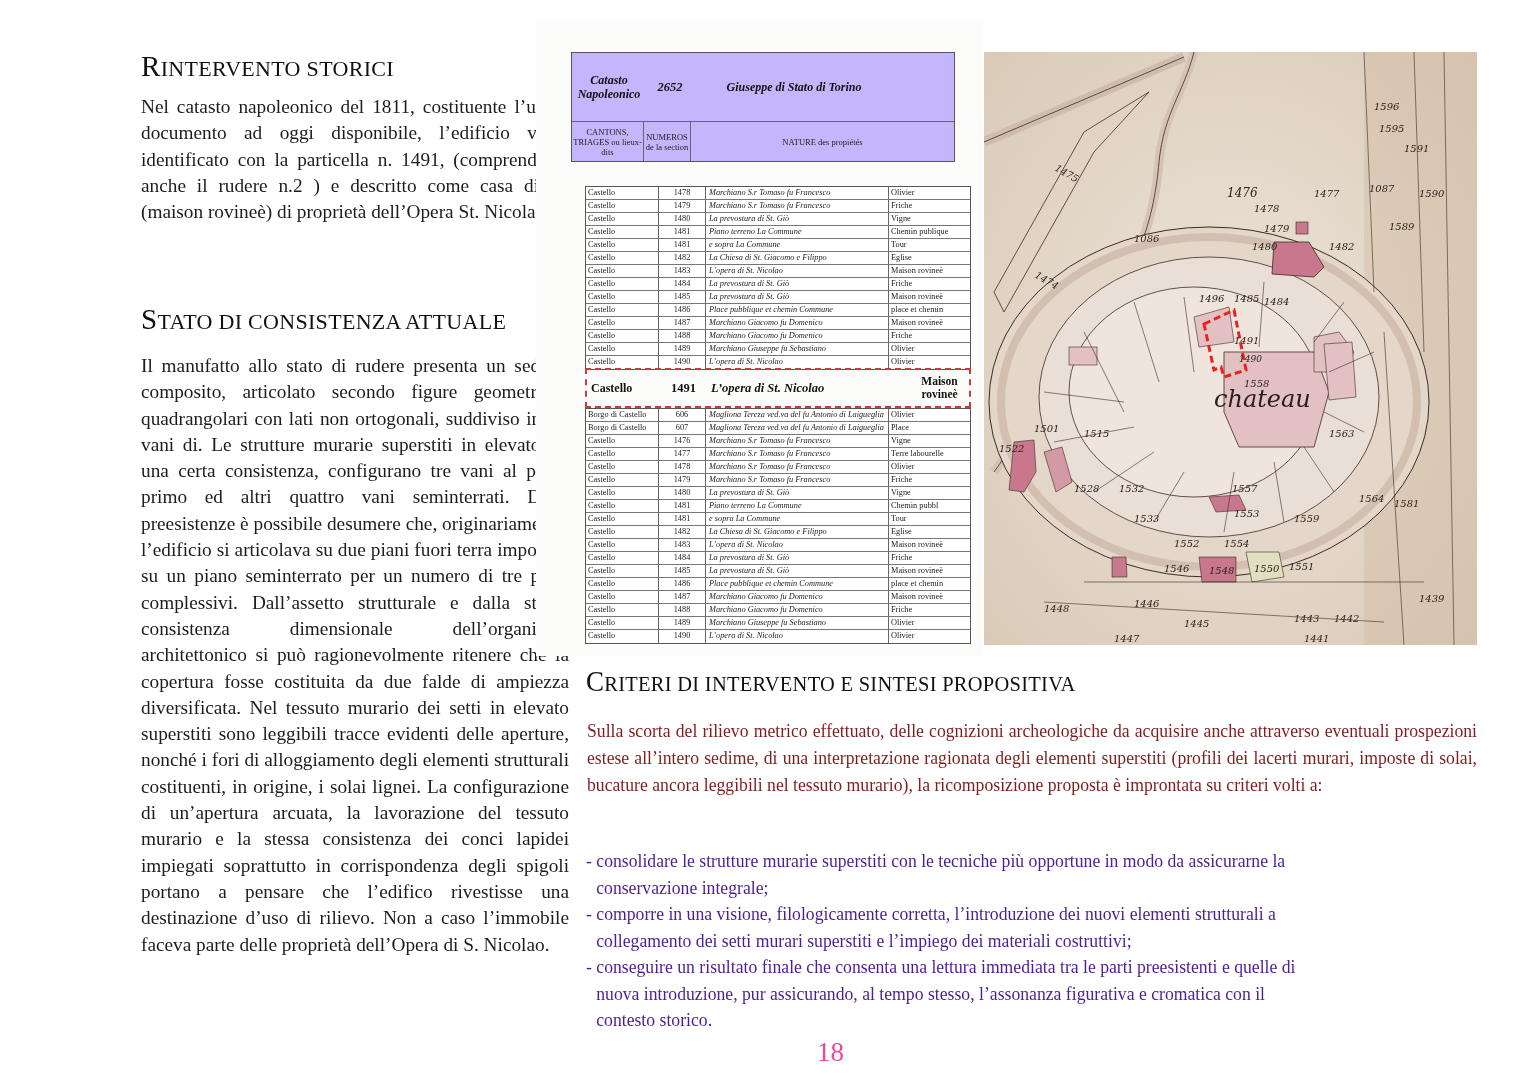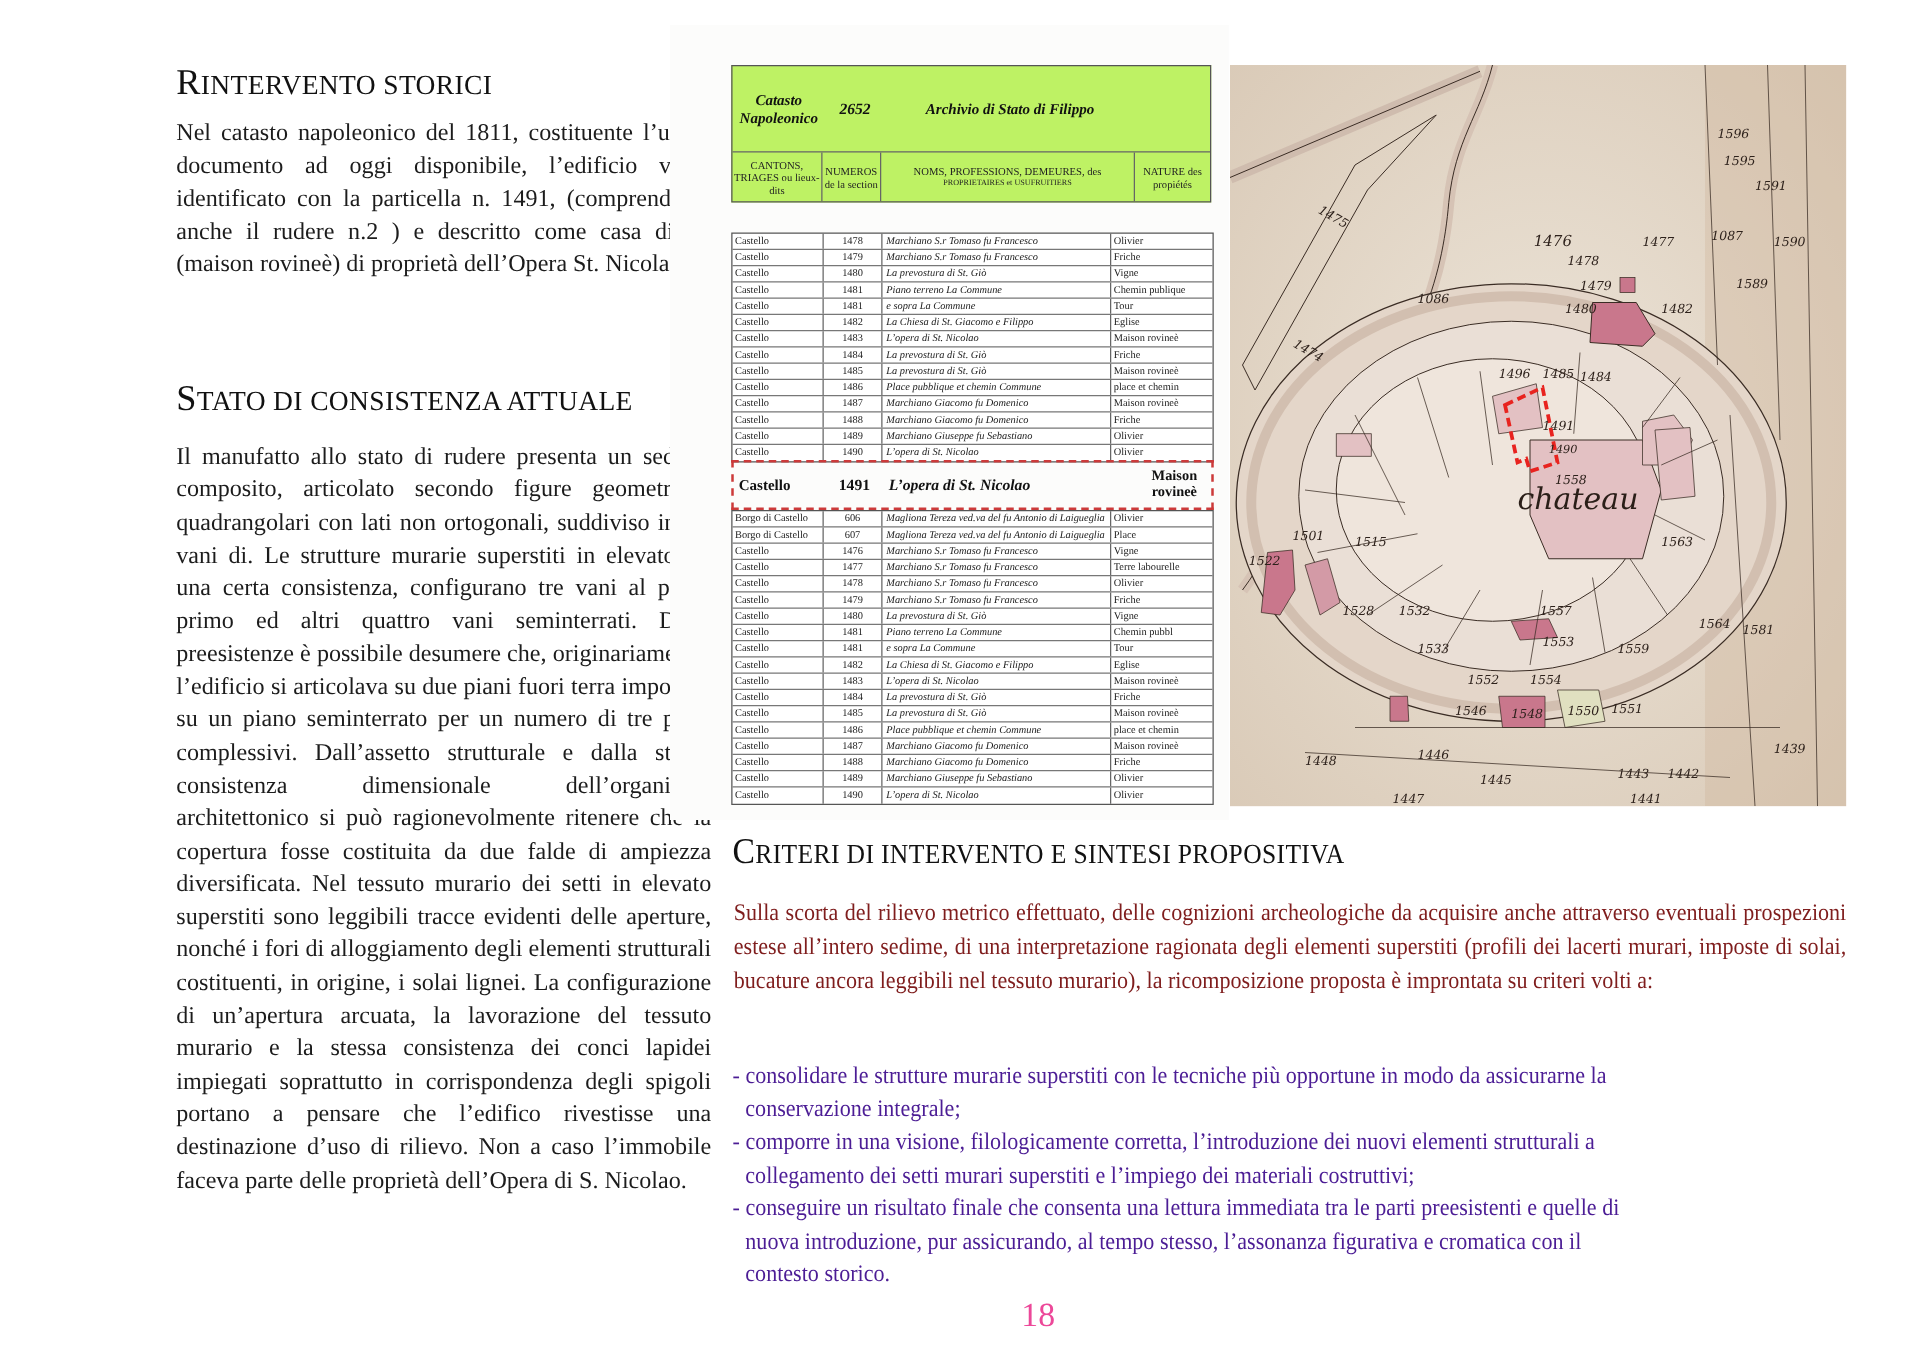--- a/index.html
+++ b/index.html
@@ -8,21 +8,21 @@
   .h-sc { font-family: "Liberation Serif", serif; font-size: 22px; font-weight: normal; letter-spacing: 0.3px; color: #111; line-height: 1; }
   .h-sc .cap { font-size: 29px; }
   .para { font-size: 19.3px; line-height: 26.3px; text-align: justify; color: #1c1c1c; }
   .sec1-title { position: absolute; left: 141px; top: 52px; }
   .sec1-body { position: absolute; left: 141px; top: 94px; width: 428px; }
   .sec2-title { position: absolute; left: 141px; top: 305px; }
   .sec2-body { position: absolute; left: 141px; top: 353px; width: 428px; }
 
   
   .table-panel { position: absolute; left: 536px; top: 20px; width: 447px; height: 636px; background: #fcfcfb; }
-  .cat-header { position: absolute; left: 585px; top: 52px; width: 384px; border: 1.5px solid #555; background: #bef264; }
+  .cat-header { position: absolute; left: 571px; top: 52px; width: 384px; border: 1.5px solid #555; background: #c4b5fd; }
   .cat-header-top { height: 69px; display: flex; align-items: center; border-bottom: 1.5px solid #666; font-style: italic; font-weight: bold; font-size: 12px; color: #111; }
   .cat-header-top .c1 { width: 74px; text-align: center; line-height: 14px; }
   .cat-header-top .c2 { width: 48px; text-align: center; font-size: 12.5px; }
   .cat-header-top .c3 { flex: 1; text-align: center; font-size: 12px; padding-right: 60px; }
   .cat-header-cols { display: flex; height: 39px; font-size: 8.5px; color: #222; }
   .cat-header-cols > div { display: flex; align-items: center; justify-content: center; text-align: center; border-right: 1px solid #666; line-height: 10px; }
   .cat-header-cols > div:last-child { border-right: none; }
   .cat-header-cols .small { font-size: 6.5px; display: block; }
 
   .rows { position: absolute; left: 585px; width: 386px; border: 1.2px solid #555; background: #fff; }
@@ -71,29 +71,25 @@
   <span class="h-sc"><span class="cap">S</span><span>TATO DI CONSISTENZA ATTUALE</span></span>
 </div>
 <p class="para sec2-body">Il manufatto allo stato di rudere presenta un sedime composito, articolato secondo figure geometriche quadrangolari con lati non ortogo­nali, suddiviso in sei vani di. Le strutture murarie superstiti in elevato, di una certa consistenza, configurano tre vani al piano primo ed altri quattro vani seminterrati. Dalle preesistenze è possibile desumere che, originariamente, l’edificio si articolava su due piani fuori terra impostati su un piano seminterrato per un numero di tre piani complessivi. Dall’assetto strutturale e dalla stessa consistenza dimensionale dell’organismo architettonico si può ragionevol­mente ritenere che la copertura fosse costituita da due falde di ampiezza diversificata. Nel tessuto murario dei setti in elevato superstiti sono leggibili tracce evidenti delle aperture, nonché i fori di alloggiamento degli elementi strutturali costituenti, in origine, i solai lignei. La configu­razione di un’apertura arcuata, la lavorazione del tessuto murario e la stessa consistenza dei conci lapidei impiegati soprattutto in corrispondenza degli spigoli portano a pensare che l’edifico rivestisse una destinazione d’uso di rilievo. Non a caso l’immobile faceva parte delle proprietà dell’Opera di S. Nicolao.</p>
 
 <div class="table-panel"></div>
 
 <div class="cat-header">
   <div class="cat-header-top">
     <div class="c1">Catasto Napoleonico</div>
     <div class="c2">2652</div>
-    <div class="c3">Archivio di Stato di Filippo</div>
+    <div class="c3">Giuseppe di Stato di Torino</div>
   </div>
   <div class="cat-header-cols">
     <div style="width:72px">CANTONS, TRIAGES ou lieux-dits</div>
     <div style="width:47px">NUMEROS de la section</div>
-    <div style="width:203px;flex-direction:column">
-      <span>NOMS, PROFESSIONS, DEMEURES, des</span>
-      <span class="small">PROPRIETAIRES et USUFRUITIERS</span>
-    </div>
     <div style="flex:1">NATURE des propiétés</div>
   </div>
 </div>
 
 <div class="rows r1" id="rows-top">
     <div class="row">
       <div class="cw1">Castello</div>
       <div class="cw2">1478</div>
       <div class="cw3">Marchiano S.r Tomaso fu Francesco</div>
       <div class="cw4">Olivier</div>

